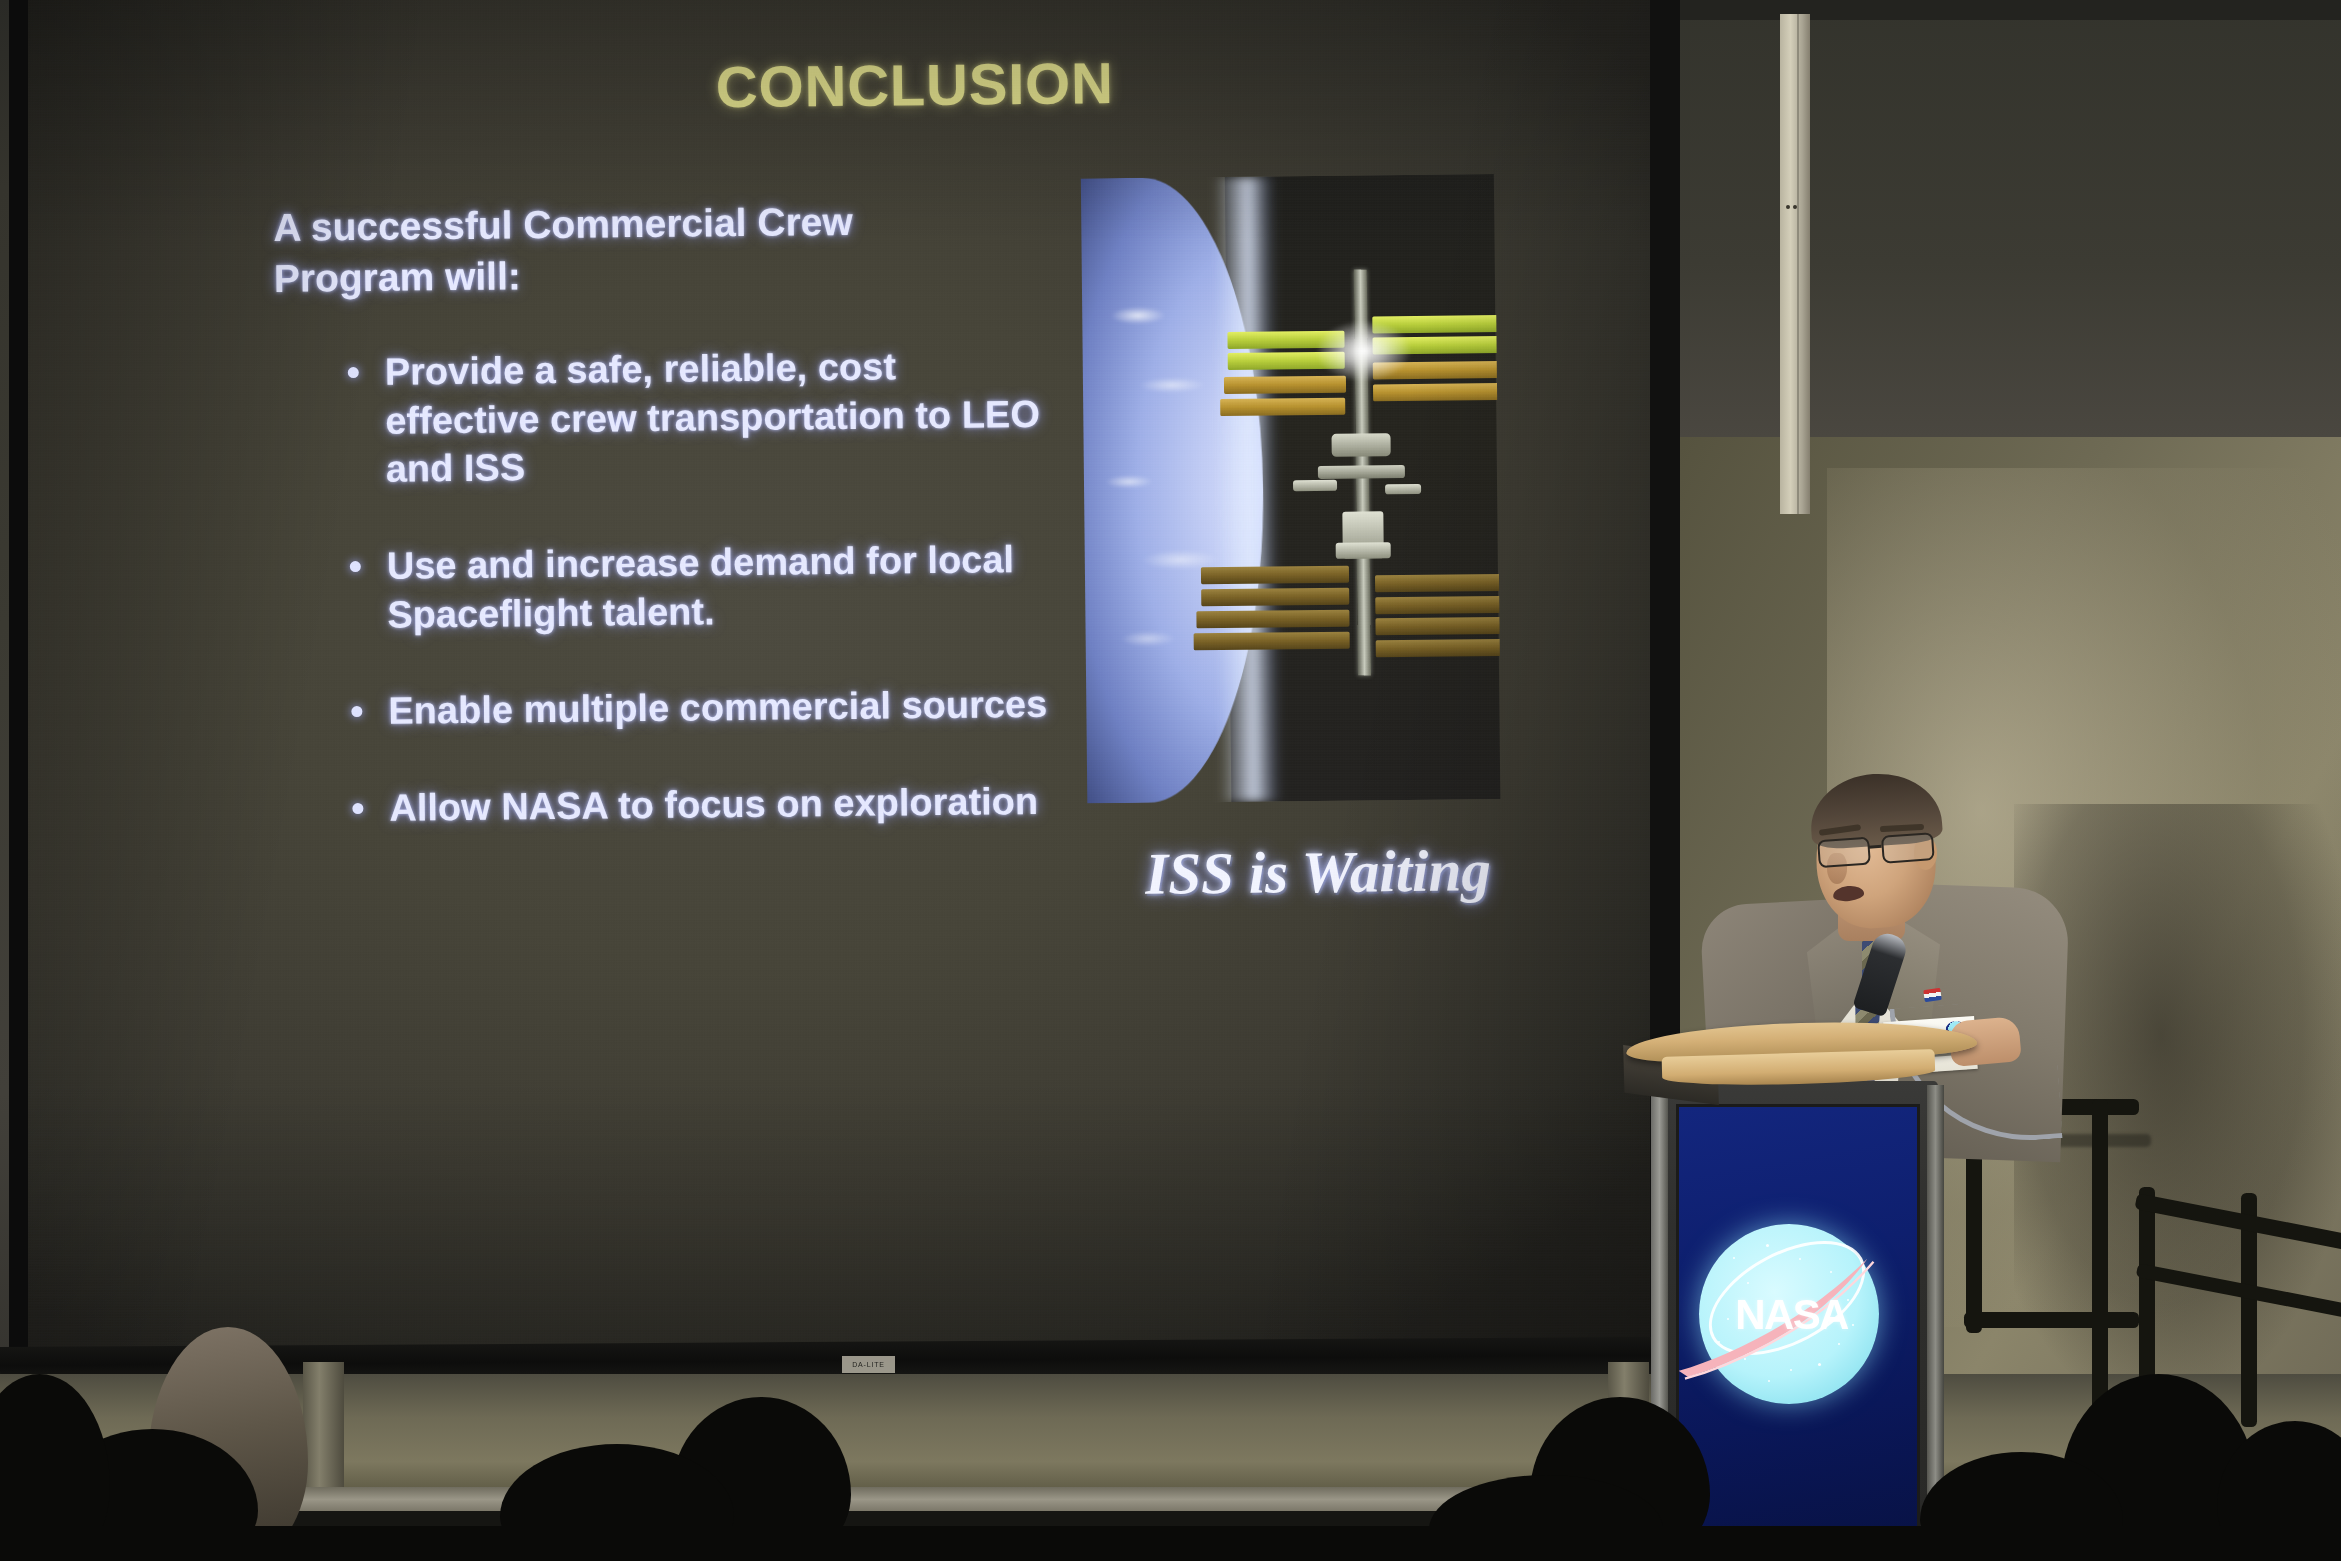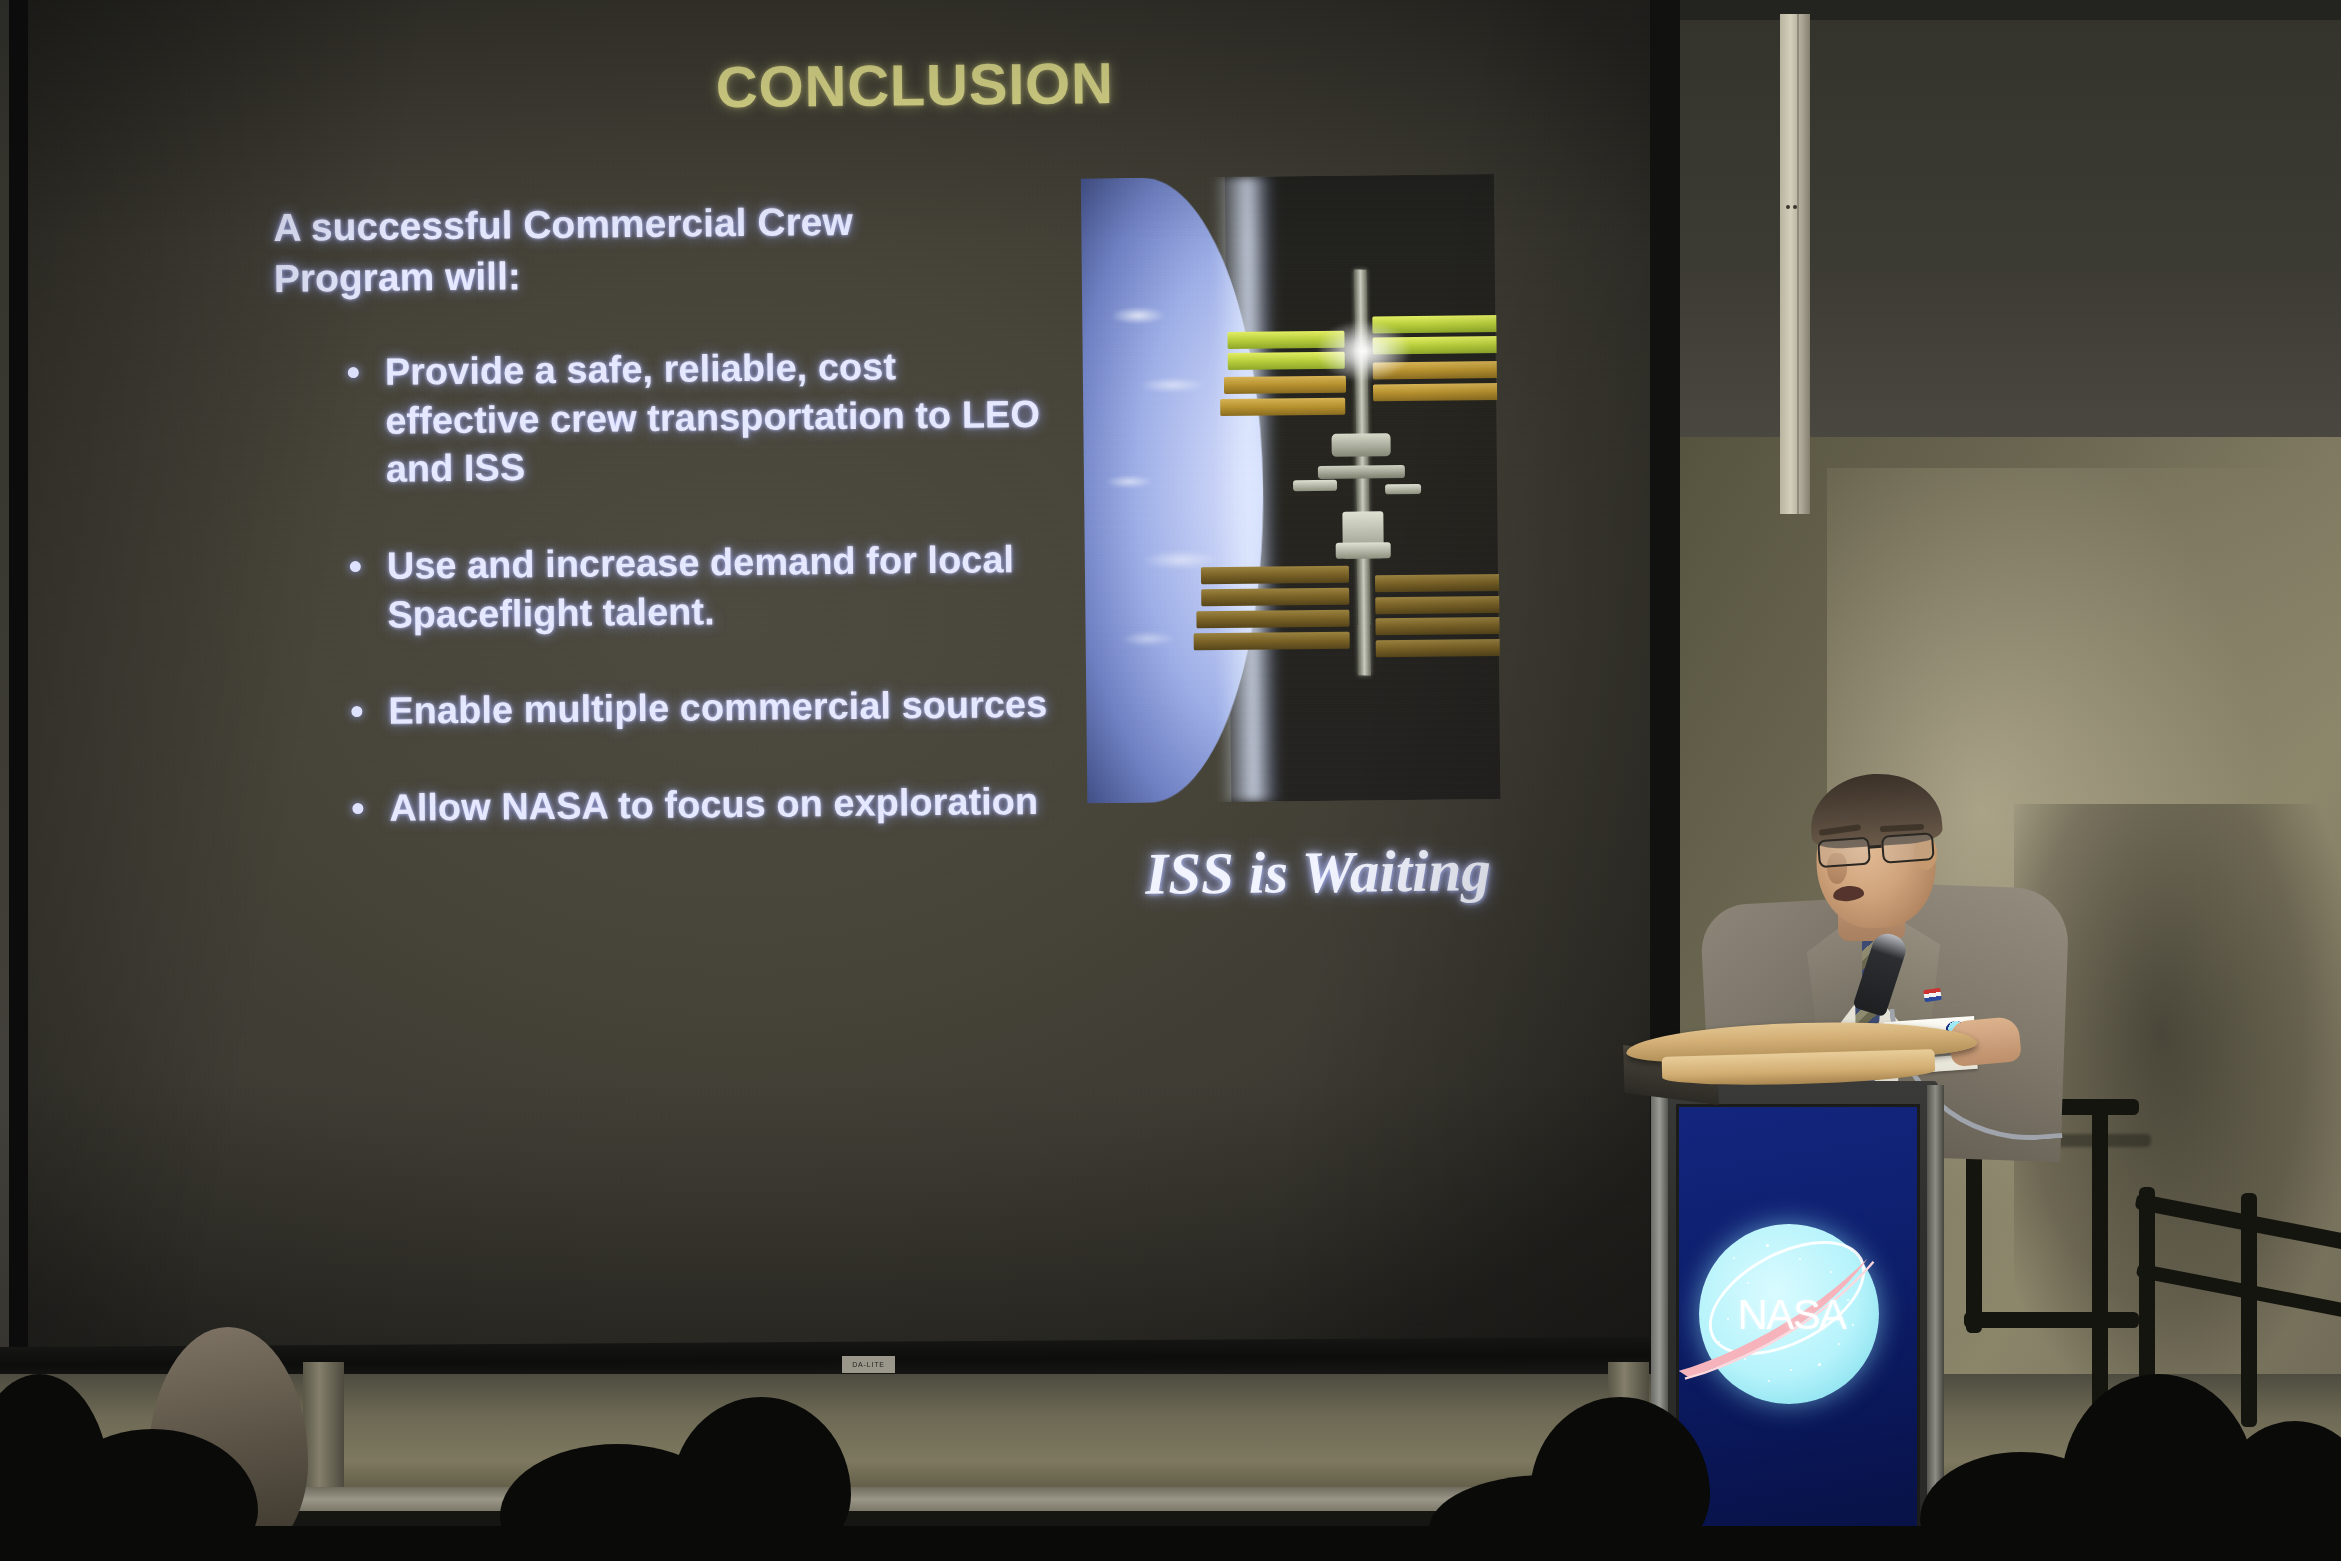--- a/index.html
+++ b/index.html
@@ -263,21 +263,21 @@
     transform:rotate(-28deg);
   }
   .nasa-swoosh {
     position:absolute; left:-4.7px; top:133px; width:226px; height:148px;
     overflow:visible;
   }
   .nasa-word {
     position:absolute; left:26.5px; top:184px; width:172px;
     text-align:center;
     font-family:"Liberation Sans", sans-serif;
-    font-weight:normal; font-size:42px; letter-spacing:-1.6px;
+    font-weight:bold; font-size:42px; letter-spacing:-1.6px;
     color:#ffffff;
     text-shadow:0 0 4.7px rgba(255,255,255,.5);
   }
   .podium-foot {
     position:absolute; left:31px; top:517px; width:270px; height:17px;
     background:linear-gradient(180deg,#8e8b80,#4a4842);
   }
 
   
   .speaker { position:absolute; left:1741px; top:769px; width:328px; height:375px; }

